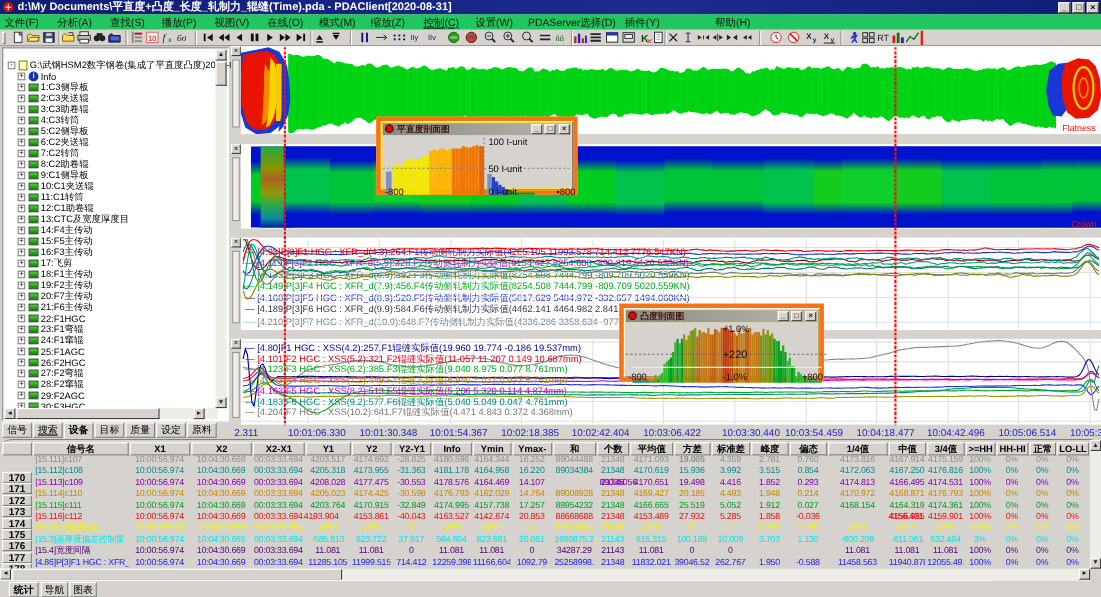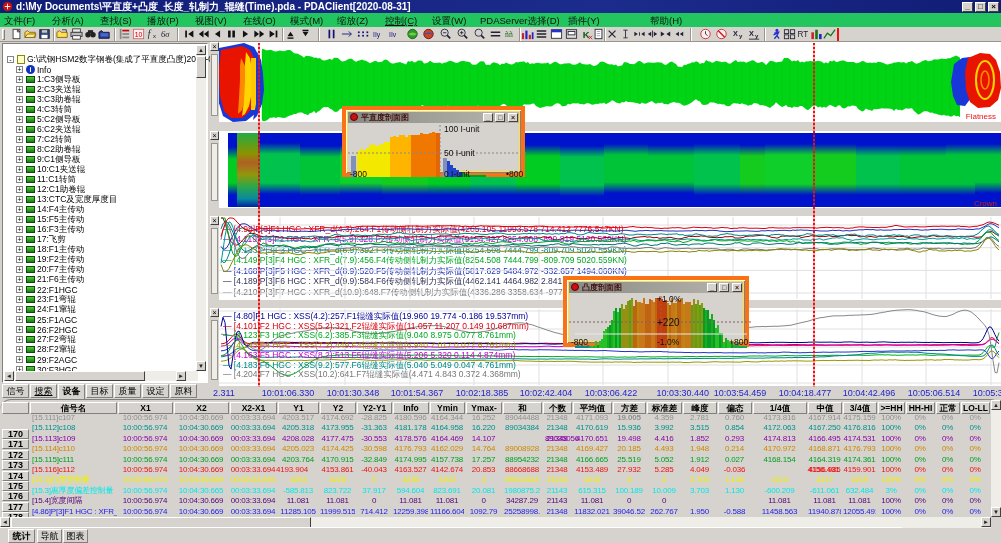--- a/index.html
+++ b/index.html
@@ -1029,21 +1029,21 @@
       <div class="tc" style="left:320px;width:35px;color:#ee1111;">4153.861</div>
       <div class="tc" style="left:357px;width:34px;color:#ee1111;">-40.043</div>
       <div class="tc" style="left:393px;width:35px;color:#ee1111;">4163.527</div>
       <div class="tc" style="left:430px;width:34px;color:#ee1111;">4142.674</div>
       <div class="tc" style="left:466px;width:35px;color:#ee1111;">20.853</div>
       <div class="tc" style="left:503px;width:38px;color:#ee1111;">88668688</div>
       <div class="tc" style="left:543px;width:28px;color:#ee1111;">21348</div>
       <div class="tc" style="left:573px;width:38px;color:#ee1111;">4153.489</div>
       <div class="tc" style="left:613px;width:32px;color:#ee1111;">27.932</div>
       <div class="tc" style="left:647px;width:34px;color:#ee1111;">5.285</div>
-      <div class="tc" style="left:683px;width:33px;color:#ee1111;">4.049</div>
+      <div class="tc" style="left:683px;width:33px;color:#ee1111;">1.858</div>
       <div class="tc" style="left:718px;width:33px;color:#ee1111;">-0.036</div>
       <div class="tc" style="left:797px;width:53px;color:#ee1111;">4156.431</div>
       <div class="tc" style="left:808px;width:33px;color:#ee1111;">4156.985</div>
       <div class="tc" style="left:843px;width:33px;color:#ee1111;">4159.901</div>
       <div class="tc" style="left:878px;width:26px;color:#ee1111;">100%</div>
       <div class="tc" style="left:906px;width:28px;color:#ee1111;">0%</div>
       <div class="tc" style="left:936px;width:23px;color:#ee1111;">0%</div>
       <div class="tc" style="left:961px;width:28px;color:#ee1111;">0%</div>
     </div>
     <div class="trow" style="top:75.4px;">

